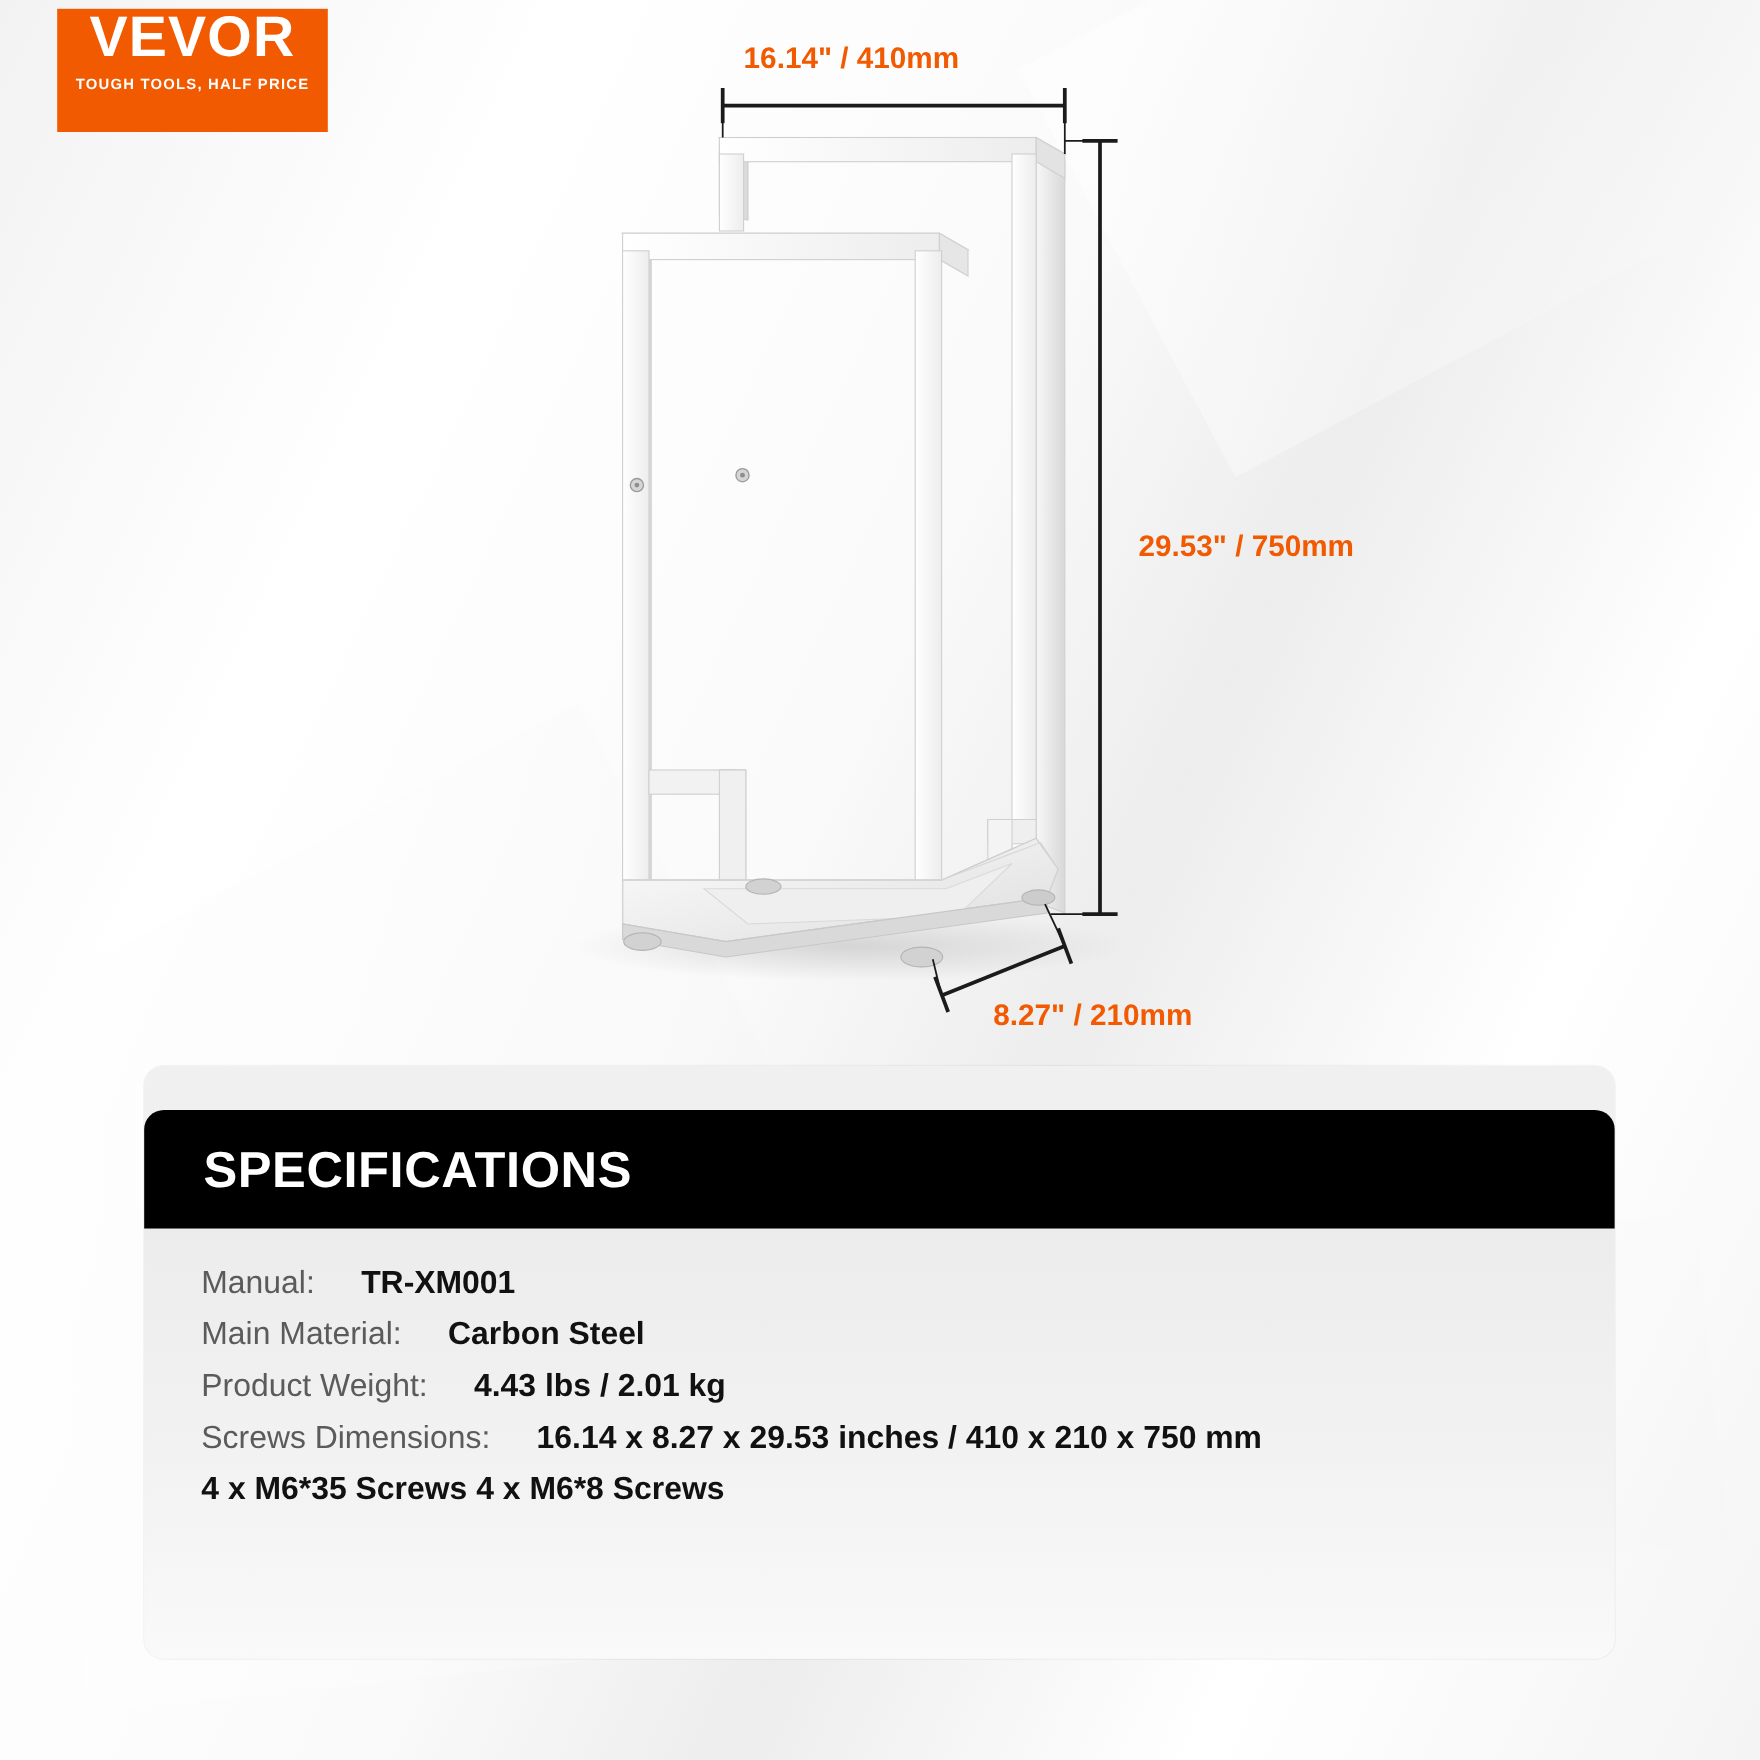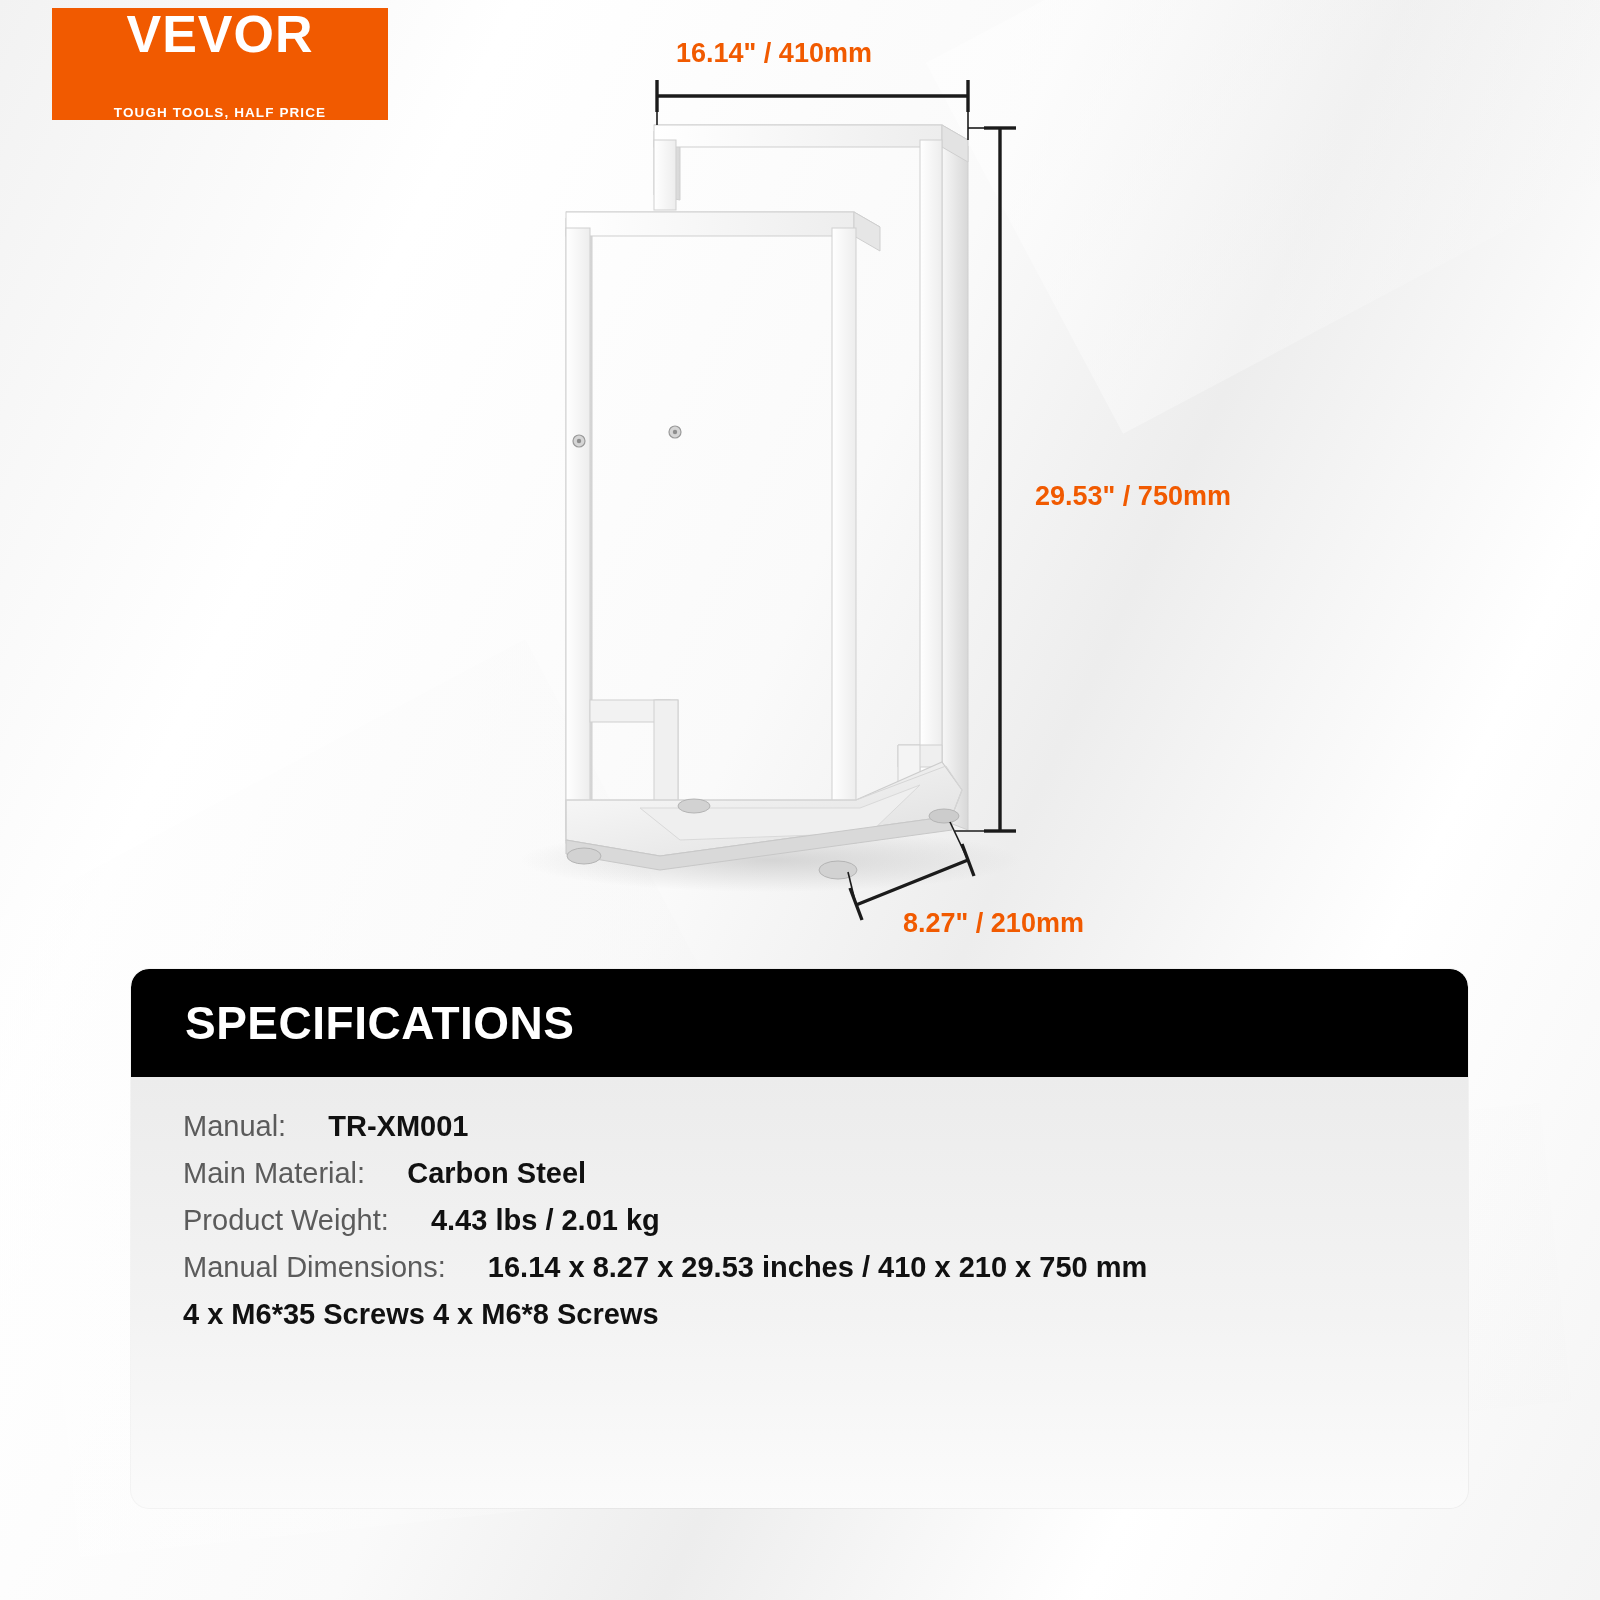--- a/index.html
+++ b/index.html
@@ -21,24 +21,24 @@
     background: linear-gradient(120deg, rgba(255,255,255,0.85), rgba(236,236,236,0.2));
     pointer-events: none;
   }
   .streak1 { left: -200px; top: 820px; width: 900px; height: 520px; transform: rotate(-28deg); opacity: .7; }
   .streak2 { left: 980px; top: -140px; width: 760px; height: 420px; transform: rotate(-28deg); opacity: .55; }
   .streak3 { left: 60px; top: 1180px; width: 1500px; height: 300px; transform: rotate(-6deg); opacity: .35; }
 
   
   .logo {
     position: absolute; left: 52px; top: 8px;
-    width: 336px; height: 112px;
+    width: 246px; height: 112px;
     background: #f15a00;
     display: flex; flex-direction: column;
-    align-items: center; justify-content: space-between;
+    align-items: center; justify-content: flex-start;
   }
   .logo-word {
     color: #ffffff; font-size: 52px; font-weight: bold;
     letter-spacing: 1px; line-height: 1; font-family: "Liberation Sans", sans-serif;
   }
   .logo-tag {
     color: #ffffff; font-size: 13.5px; font-weight: bold;
     letter-spacing: 1.1px; margin-top: 9px;
   }
 
@@ -57,20 +57,21 @@
     width: 1337px; height: 539px;
     border-radius: 18px;
     background: #f0f0f0;
     overflow: hidden;
     box-shadow: 0 0 0 1px rgba(0,0,0,0.04);
   }
   .spec-header {
     height: 108px; background: #000000;
     display: flex; align-items: center;
     border-radius: 18px 18px 0 0;
+    margin-top: 40px;
   }
   .spec-header h1 {
     color: #ffffff; font-size: 46px; font-weight: bold;
     letter-spacing: .5px; margin-left: 54px;
   }
   .spec-body {
     padding: 26px 0 0 0;
     background: linear-gradient(180deg, #ececec 0%, #f3f3f3 55%, #fbfbfb 100%);
     height: 431px;
   }
@@ -217,21 +218,21 @@
       </div>
 
 
       <div class="spec-row">
         <span class="spec-key">Product Weight:</span>
         <span class="spec-val-sep"></span>
         <span class="spec-val">4.43 lbs / 2.01 kg</span>
       </div>
 
       <div class="spec-row">
-        <span class="spec-key">Manual Dimensions:</span>
+        <span class="spec-key">Screws Dimensions:</span>
         <span class="spec-val-sep"></span>
         <span class="spec-val">16.14 x 8.27 x 29.53 inches / 410 x 210 x 750 mm</span>
       </div>
 
 
       <div class="acc-line2">4 x M6*35 Screws    4 x M6*8 Screws</div>
 
     </div>
   </div>
 

